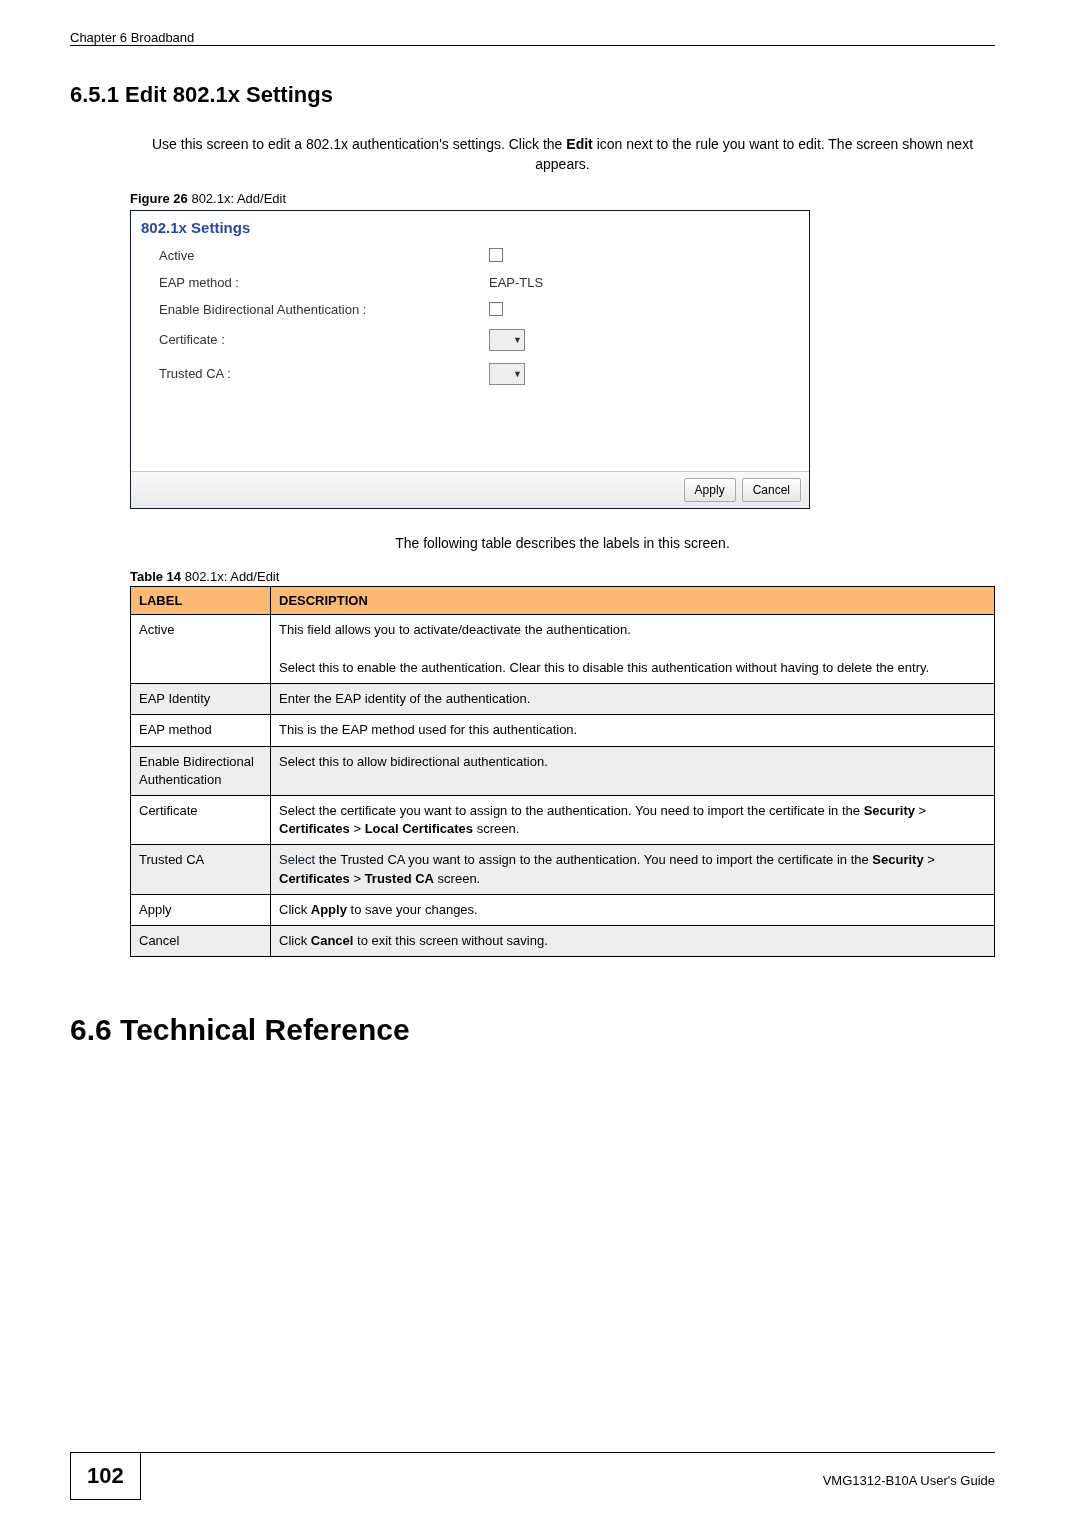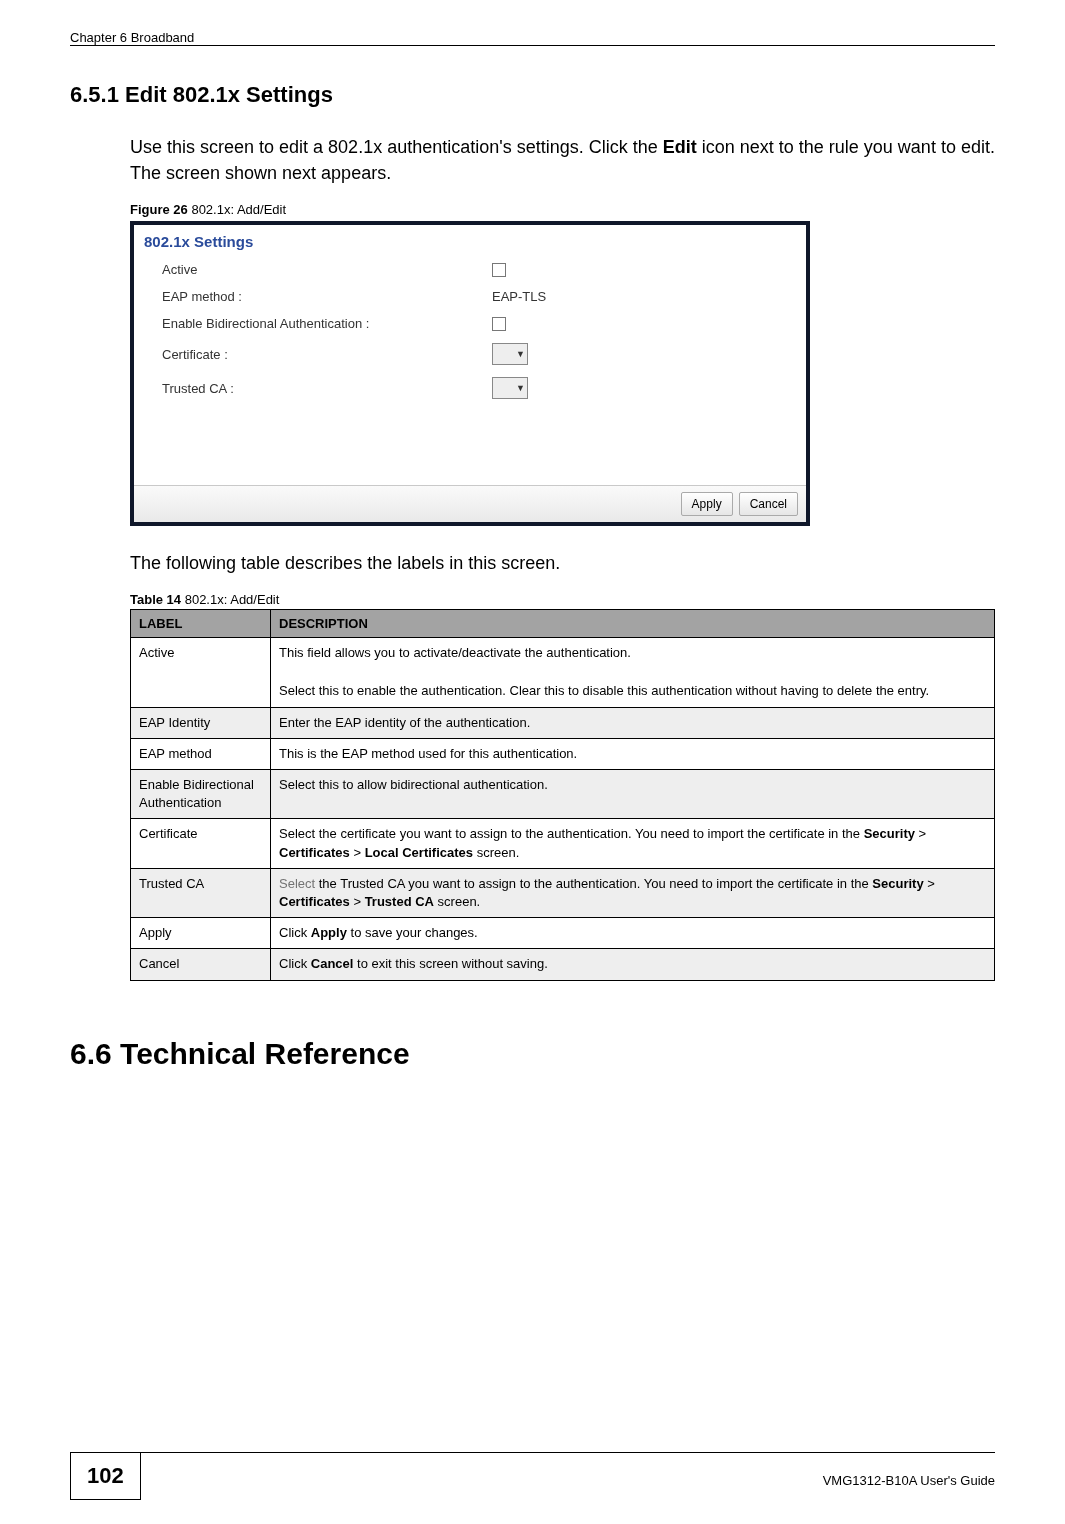--- a/index.html
+++ b/index.html
@@ -24,31 +24,32 @@
   .content-indent {
     padding-left: 60px;
   }
   h4.sub-heading {
     font-family: Arial, Helvetica, sans-serif;
     font-size: 22px;
     font-weight: bold;
     margin-bottom: 26px;
   }
   p.body-text {
-    font-size: 18px;
+    font-size: 14px;
     line-height: 1.45;
     margin-bottom: 16px;
+    text-align: center;
   }
   .figure-caption {
     font-size: 13px;
     margin-bottom: 4px;
   }
   .figure-caption .fig-label { font-weight: bold; }
   .dialog {
-    border: 4px solid #0f172a;
+    border: 1px solid #0f172a;
     width: 680px;
     background: #fff;
     margin-bottom: 24px;
     font-family: Arial, sans-serif;
   }
   .dialog-title {
     color: #2a4b9b;
     font-weight: bold;
     font-size: 15px;
     padding: 8px 10px 6px 10px;
@@ -110,36 +111,36 @@
     margin-bottom: 2px;
   }
   .table-caption .tbl-label { font-weight: bold; }
   table.desc-table {
     border-collapse: collapse;
     width: 100%;
     font-size: 13px;
     margin-bottom: 56px;
   }
   table.desc-table th {
-    background: #a3a3a3;
+    background: #fdba74;
     text-align: left;
     font-weight: bold;
     padding: 6px 8px;
     border: 1px solid #000;
   }
   table.desc-table td {
     padding: 6px 8px;
     border: 1px solid #000;
     vertical-align: top;
     line-height: 1.4;
   }
   table.desc-table td.label-col { width: 140px; }
   tr.shaded td { background: #eeeeee; }
   .bold-inline { font-weight: bold; }
-  .red-inline { color: #737373; }
+  .red-inline { color: #0f172a; }
   .desc-p + .desc-p { margin-top: 20px; }
   h2.section-heading {
     font-family: Arial, Helvetica, sans-serif;
     font-size: 30px;
     font-weight: bold;
     margin-bottom: 26px;
   }
   .footer {
     position: absolute;
     bottom: 24px;

